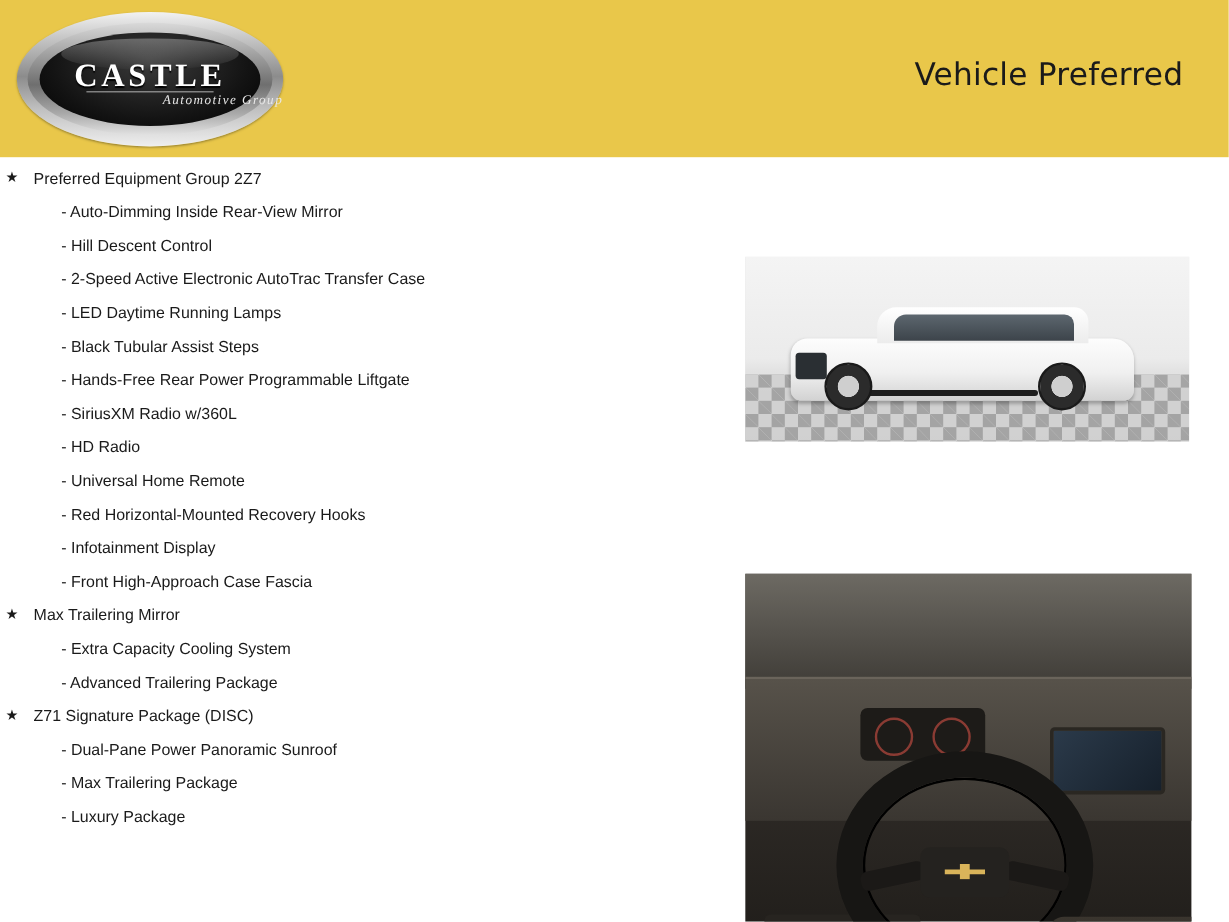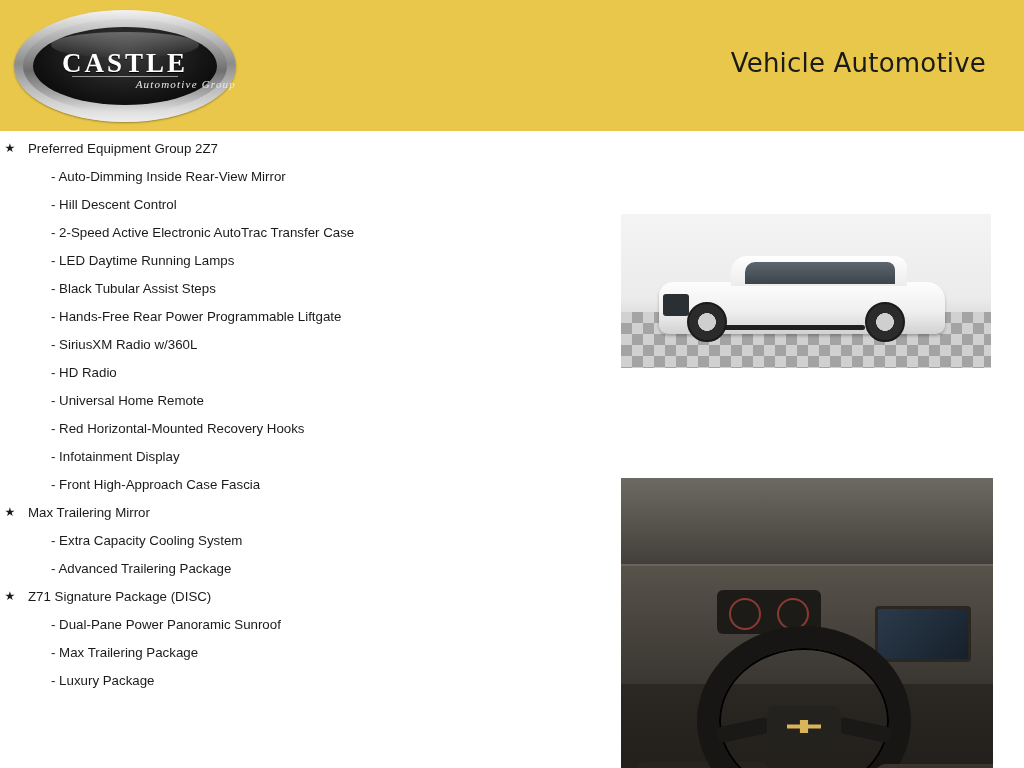--- a/index.html
+++ b/index.html
@@ -365,21 +365,21 @@
       <div class="logo-oval-outer"></div>
       <div class="logo-oval-mid"></div>
       <div class="logo-oval-inner">
         <div class="logo-shine"></div>
       </div>
       <div class="logo-text-main">CASTLE</div>
       <div class="logo-rule"></div>
       <div class="logo-text-sub">Automotive Group</div>
     </div>
 
-    <div class="header-title">Vehicle Automotive</div>
+    <div class="header-title">Vehicle Preferred</div>
   </div>
 
   <div class="content">
 
     <div class="bullets">
         <div class="row level1">
           <span class="star">★</span>
           <span class="label">Preferred Equipment Group 2Z7</span>
         </div>
         <div class="row level2">

